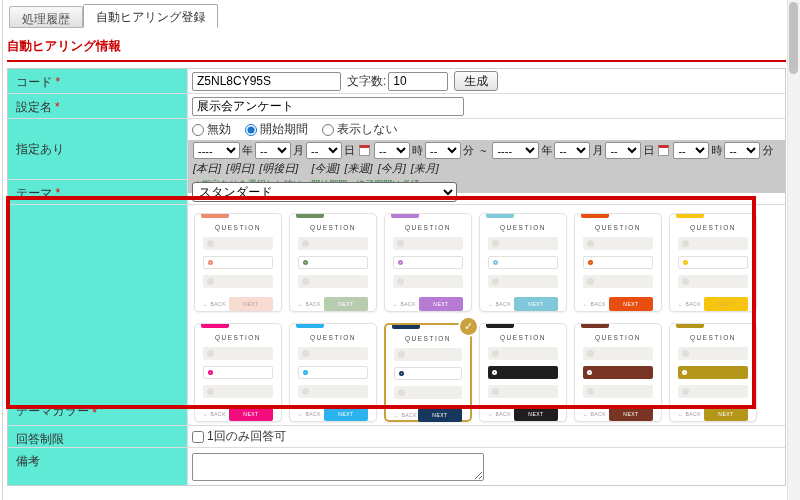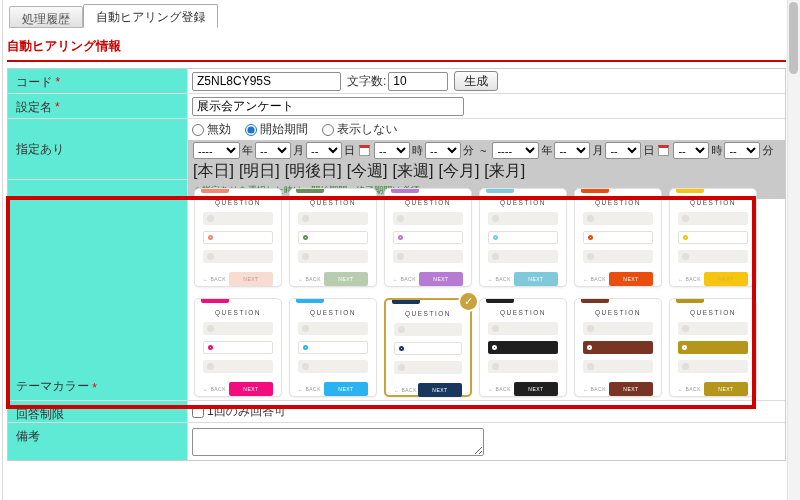--- a/index.html
+++ b/index.html
@@ -48,23 +48,23 @@
   label.opt-label { display:flex; align-items:center; gap:3px; font-size:12px; }
   input[type=radio], input[type=checkbox] { width:12px; height:12px; accent-color:#1976d2; }
 
   .period-cell { flex-direction:column; align-items:stretch; padding:0; }
   .period-gray { background:#c9c9c9; padding:2px 5px 2px 5px; flex:1; }
   .dt-line { display:flex; align-items:center; gap:2px; font-size:11px; color:#222; }
   .dt-line select { height:17px; font-size:11px; border:1px solid #8f8f8f; border-radius:2px; background:#fff; }
   .sel-year { width:47px; } .sel-sm { width:36px; }
   .cal-icon { display:inline-block; width:11px; height:11px; background:#fff; border:1px solid #999; border-top:3px solid #c33; margin:0 2px; }
   .tilde { margin:0 4px; }
-  .shortcut-line { display:flex; gap:5px; font-size:16px; margin-top:2px; color:#222; }
+  .shortcut-line { display:flex; gap:5px; font-size:11px; margin-top:2px; color:#222;font-style:italic; }
   .shortcut-line span { cursor:pointer; }
-  .shortcut-gap { }
+  .shortcut-gap { margin-left:8px; }
   .period-note { font-size:9px; color:#2e7d32; margin-top:2px; }
 
   .theme-select { width:265px; height:20px; font-size:12px; border:1px solid #6d6d6d; border-radius:3px; background:#fff; padding:0 2px; }
 
   
   .themecolor-cell { flex-direction:column; align-items:flex-start; padding:0 0 0 6px; }
   .cards-row { display:flex; gap:7px; }
   .cards-row.r1 { margin-top:8px; }
   .cards-row.r2 { margin-top:11px; }
   .theme-card { position:relative; width:88px; height:99px; background:#fff; border:1px solid #e2e2e2; border-radius:5px; box-shadow:0 1px 2px rgba(0,0,0,0.07); }
@@ -177,20 +177,28 @@
                 <span class="shortcut-gap">[今週]</span>
                 <span>[来週]</span>
                 <span>[今月]</span>
                 <span>[来月]</span>
               </div>
             <div class="period-note">＊指定ありを選択した時は、開始期間、終了期間は必須</div>
           </div>
         </div>
       </div>
 
+      <div class="frow row-theme">
+        <div class="fcell-label">
+          <span>テーマ</span><span class="req">*</span>
+        </div>
+        <div class="fcell-content">
+          <select class="theme-select"><option>スタンダード</option></select>
+        </div>
+      </div>
 
       <div class="frow row-themecolor">
         <div class="fcell-label" style="display:flex;align-items:flex-end;">
           <span>テーマカラー</span>
             <span class="req">*</span>
         </div>
         <div class="fcell-content themecolor-cell">
           <div class="cards-row r1" id="cards-row-1">
               <div class="theme-card">
                 <div class="accent-bar" style="background: rgb(239, 138, 112);"></div>

